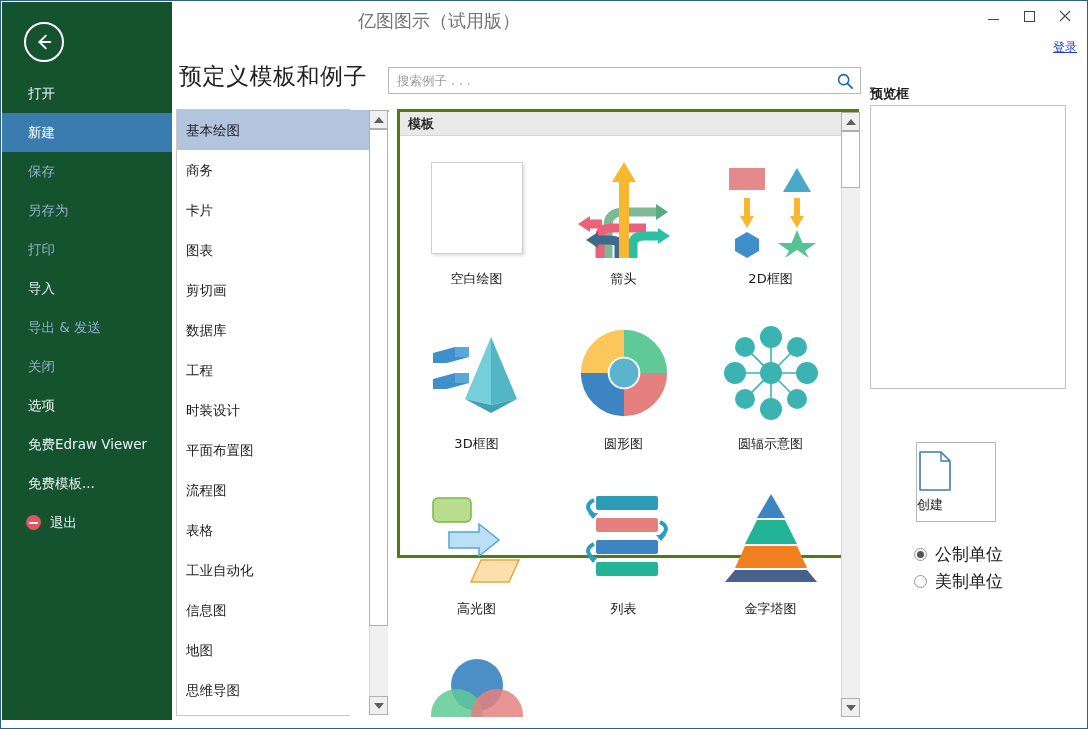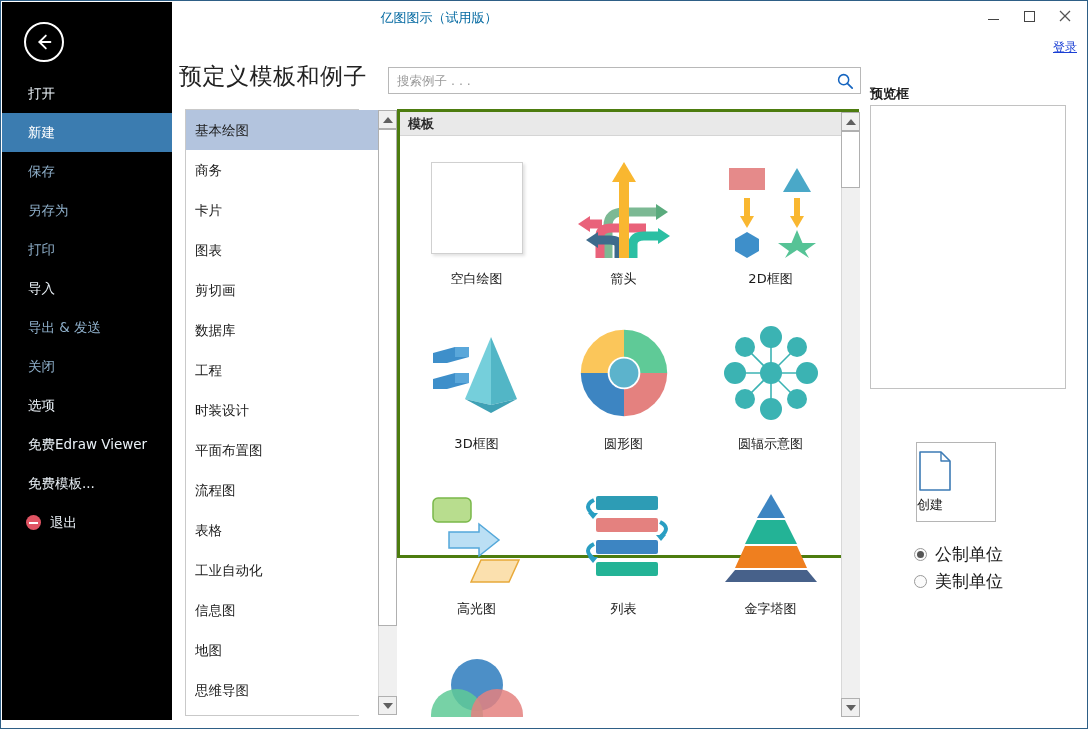--- a/index.html
+++ b/index.html
@@ -18,41 +18,41 @@
     overflow: hidden;
   }
 
   
   .titlebar {
     position: absolute; left: 0; top: 0; width: 1088px; height: 30px;
     background: #ffffff;
   }
   .title-text {
     position: absolute; left: 0; top: 8px; width: 876px;
-    text-align: center; font-size: 13px; color: #0369a1;
+    text-align: center; font-size: 18px; color: #737373;
   }
   .win-btns {
     position: absolute; right: 6px; top: 2px; display: flex; gap: 0px;
   }
   .win-btn {
     width: 36px; height: 26px; display: flex; align-items: center;
     justify-content: center; color: #444; font-size: 14px; cursor: default;
     line-height: 1;
   }
   .min-glyph { display:block; width:11px; height:1px; background:#444; margin-top:6px;}
   .max-glyph { display:block; width:11px; height:11px; border:1px solid #444;}
   .login-link {
     position: absolute; right: 10px; top: 38px; font-size: 12px;
     color: #1a3fd4; text-decoration: underline; cursor: pointer;
   }
 
   
   .sidebar {
     position: absolute; left: 1px; top: 1px; width: 170px; height: 719px;
-    background: #000000;
+    background: #14532d;
   }
   .back-circle {
     position: absolute; left: 22px; top: 20px; width: 40px; height: 40px;
     border: 2px solid #ffffff; border-radius: 50%;
     display: flex; align-items: center; justify-content: center;
     cursor: pointer;
   }
   .back-arrow { width: 22px; height: 22px; }
   .menu { position: absolute; left: 0; top: 72px; width: 170px; }
   .menu-item {
@@ -89,21 +89,21 @@
     position: absolute; right: 6px; top: 4px; width: 18px; height: 18px; cursor: pointer;
   }
   .preview-label {
     position: absolute; left: 869px; top: 84px; font-size: 13px;
     color: #1a1a1a; font-weight: bold;
   }
 
   
   .cat-panel {
     position: absolute; left: 175px; top: 108px; width: 174px; height: 607px;
-    border: 1px solid #c9c9c9; background: #ffffff; margin-left: 9px;
+    border: 1px solid #c9c9c9; background: #ffffff;
   }
   .cat-list {
     position: absolute; left: 0; top: 0; width: 192px; height: 605px;
     overflow: hidden; background: #ffffff;
   }
   .cat-item {
     height: 40px; line-height: 40px; padding-left: 9px;
     font-size: 13.5px; color: #1a1a1a; cursor: pointer; white-space: nowrap;
   }
   .cat-item.selected { background: #b3c4de; }

